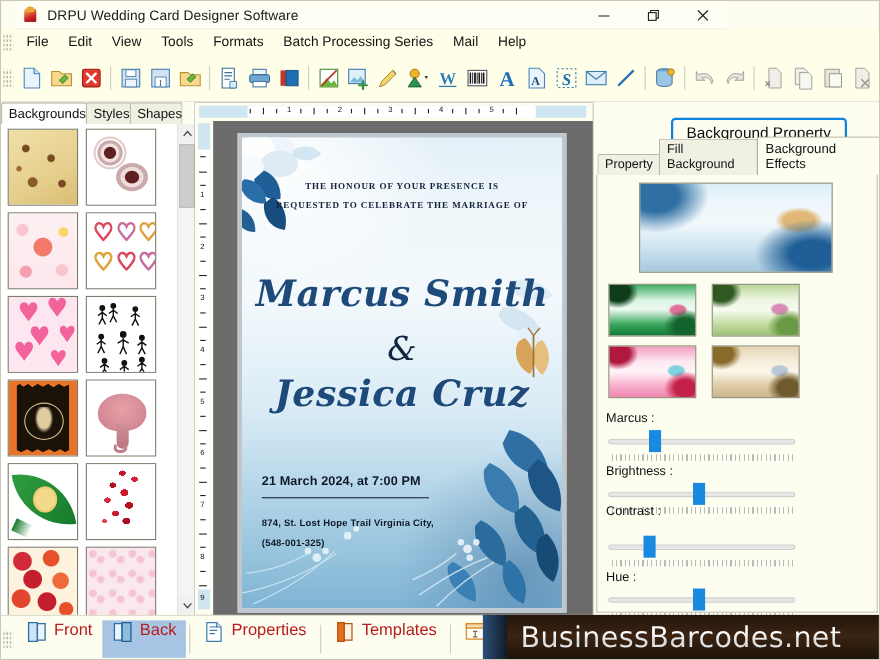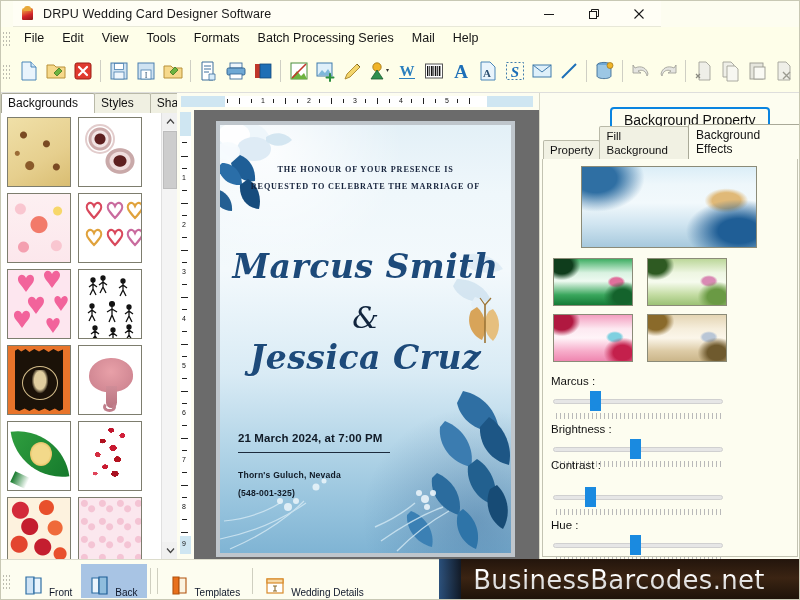--- a/index.html
+++ b/index.html
@@ -74,21 +74,21 @@
   }
   .tsep { width: 1px; height: 22px; background: #cfcfc4; margin: 0 4px; flex: 0 0 auto; }
 
   
   .leftpanel {
     position: absolute; left: 0; top: 92px; width: 176px; height: 466px;
     background: #ffffff;
   }
   .ltabs { display: flex; height: 20px; background: #fdfdf0; align-items: flex-end; }
   .ltab {
-    font-size: 12px; color: #111; padding: 2px 16px 3px 6px;
+    font-size: 12px; color: #111; padding: 2px 0 3px 6px;
     border: 1px solid #b9b9a8; border-bottom: none;
     background: #f0f0e2; margin-right: -1px; line-height: 14px;
     border-radius: 2px 2px 0 0;
   }
   .ltab.active { background: #ffffff; border-color: #a9a998; }
   .thumbgrid {
     position: absolute; left: 0; top: 20px; width: 160px; height: 446px;
     overflow: hidden; background: #fff;
     padding: 4px 3px 0 6px;
     display: flex; flex-wrap: wrap; align-content: flex-start;
@@ -253,22 +253,22 @@
     background-image: repeating-linear-gradient(to right, #b9b9b9 0 1px, transparent 1px 4px);
   }
 
   
   .bottombar {
     position: absolute; left: 0; top: 558px; width: 800px; height: 42px;
     background: #fdfdf0; border-top: 1px solid #dcdccc;
     display: flex; align-items: center;
   }
   .bbtn {
-    display: flex; align-items: flex-end; gap: 6px; height: 34px;
-    padding: 0 9px; font-size: 10px; color: #0f172a;
+    display: flex; align-items: flex-start; gap: 6px; height: 34px;
+    padding: 0 9px; font-size: 15px; color: #b91c1c;
   }
   .bbtn.active { background: #a8c4e4; }
   .bsep { width: 1px; height: 26px; background: #cfcfc0; margin: 0 3px; }
   .watermark {
     position: absolute; right: 0; top: 558px; width: 360px; height: 42px;
     background: linear-gradient(180deg,#23150c,#3b2413 45%,#1b1108);
     display: flex; align-items: center; justify-content: center;
     overflow: hidden;
   }
   .watermark .wm-text {
@@ -842,21 +842,21 @@
 
         <div class="card-text">
           <div class="honour">THE HONOUR OF YOUR PRESENCE IS</div>
           <div class="honour2">REQUESTED TO CELEBRATE THE MARRIAGE OF</div>
           <div class="groom">Marcus Smith</div>
           <div class="amp">&amp;</div>
           <div class="bride">Jessica Cruz</div>
           <div class="datetime">21 March 2024, at 7:00 PM</div>
           <div class="rule"></div>
           <div class="addr">
-            <div>Thorn's Guluch, Nevada</div>
+            <div>874, St. Lost Hope Trail Virginia City,</div>
             <div>(548-001-325)</div>
           </div>
         </div>
       </div>
     </div>
   </div>
 
   <div class="rightpanel">
     <div class="bp-badge">Background Property</div>
 
@@ -938,20 +938,32 @@
         <svg width="19" height="21" viewBox="0 0 19 21">
           <path d="M2 3h7v15H2z" fill="#eaf4fc" stroke="#2f6fa3" stroke-width="1.2"></path>
           <path d="M9 2h8v17H9z" fill="#8fbddd" stroke="#1f5e96" stroke-width="1.2"></path>
         </svg>
       </span>
       <span>Back</span>
     </div>
 
     <div class="bsep"></div>
 
+    <div class="bbtn">
+      <span>
+        <svg width="19" height="21" viewBox="0 0 19 21">
+          <path d="M3 2h9l4 4v13H3z" fill="#fff" stroke="#3c7cb0" stroke-width="1.1"></path>
+          <g stroke="#3c7cb0" stroke-width="1.1">
+              <path d="M5.5 6h7M5.5 9h7M5.5 12h5"></path>
+            </g>
+          <path d="M12 2v4h4" fill="#d7ecfa" stroke="#3c7cb0" stroke-width="1.1"></path>
+        </svg>
+      </span>
+      <span>Properties</span>
+    </div>
 
     <div class="bsep"></div>
 
     <div class="bbtn">
       <span>
         <svg width="19" height="21" viewBox="0 0 19 21">
           <path d="M3 2h6v17H3z" fill="#e8701c" stroke="#b2520d" stroke-width="1.1"></path>
           <path d="M9 3h7v15H9z" fill="#fbf3e0" stroke="#b2520d" stroke-width="1.1"></path>
         </svg>
       </span>

